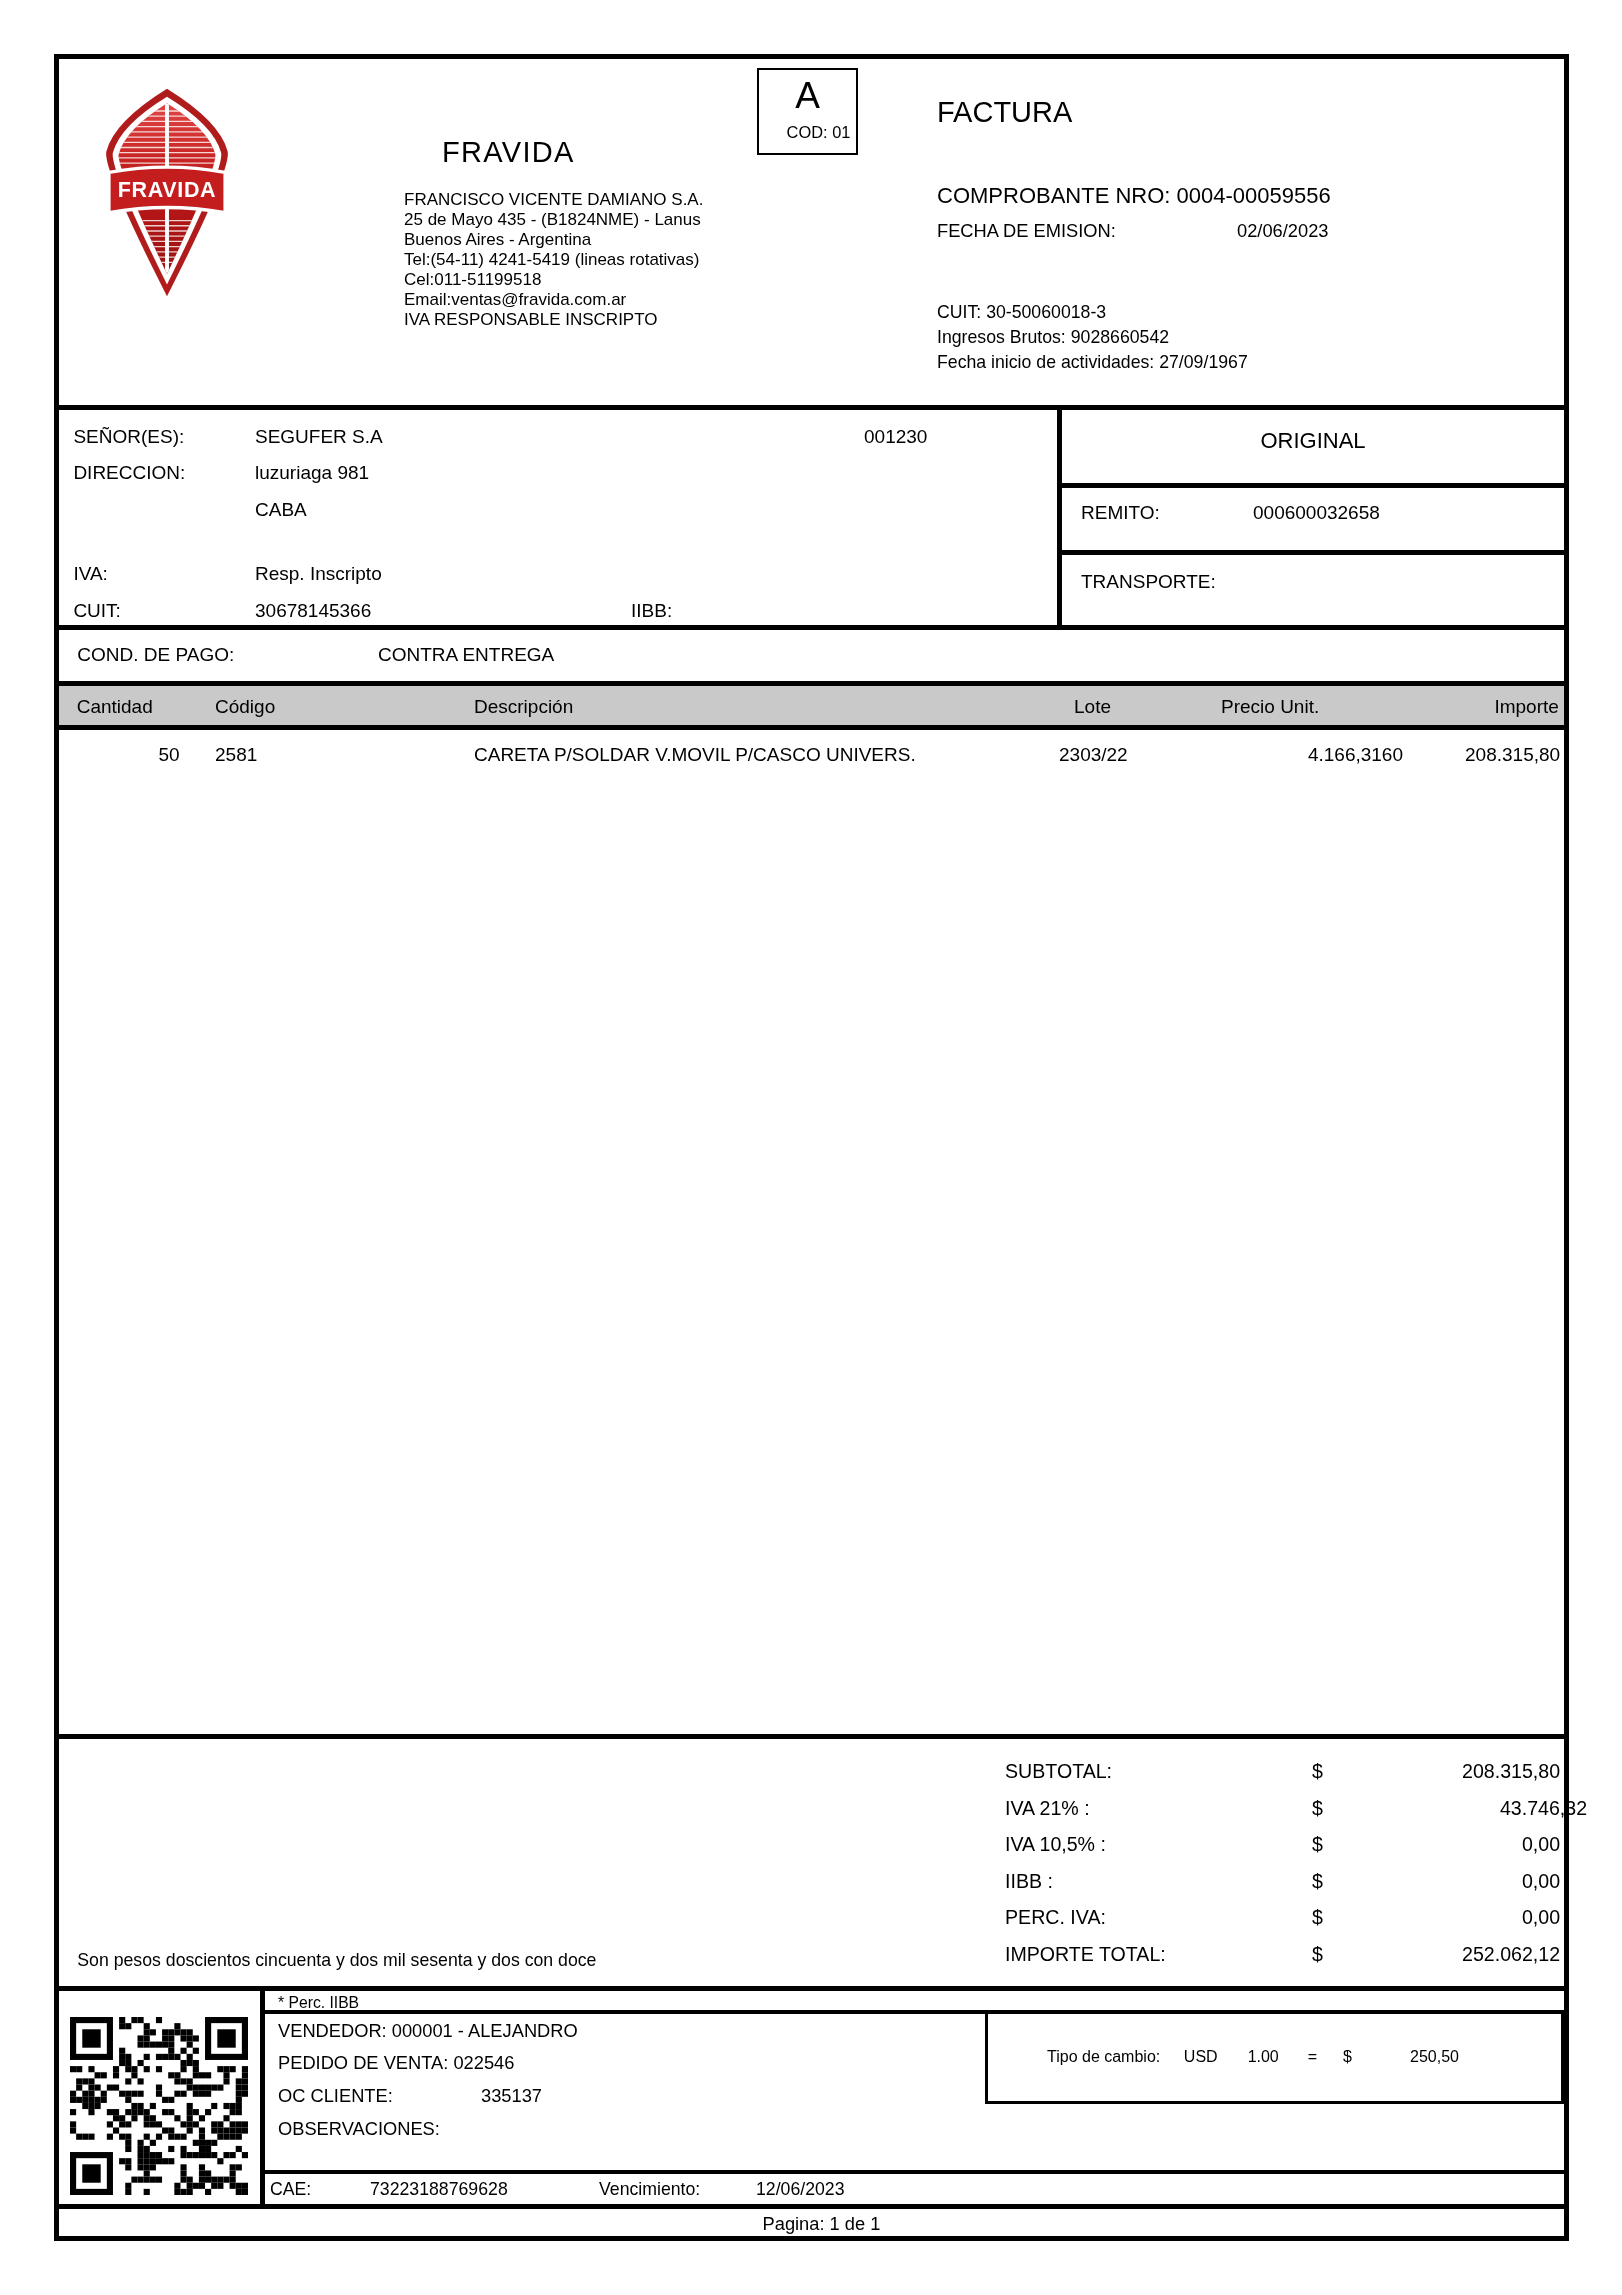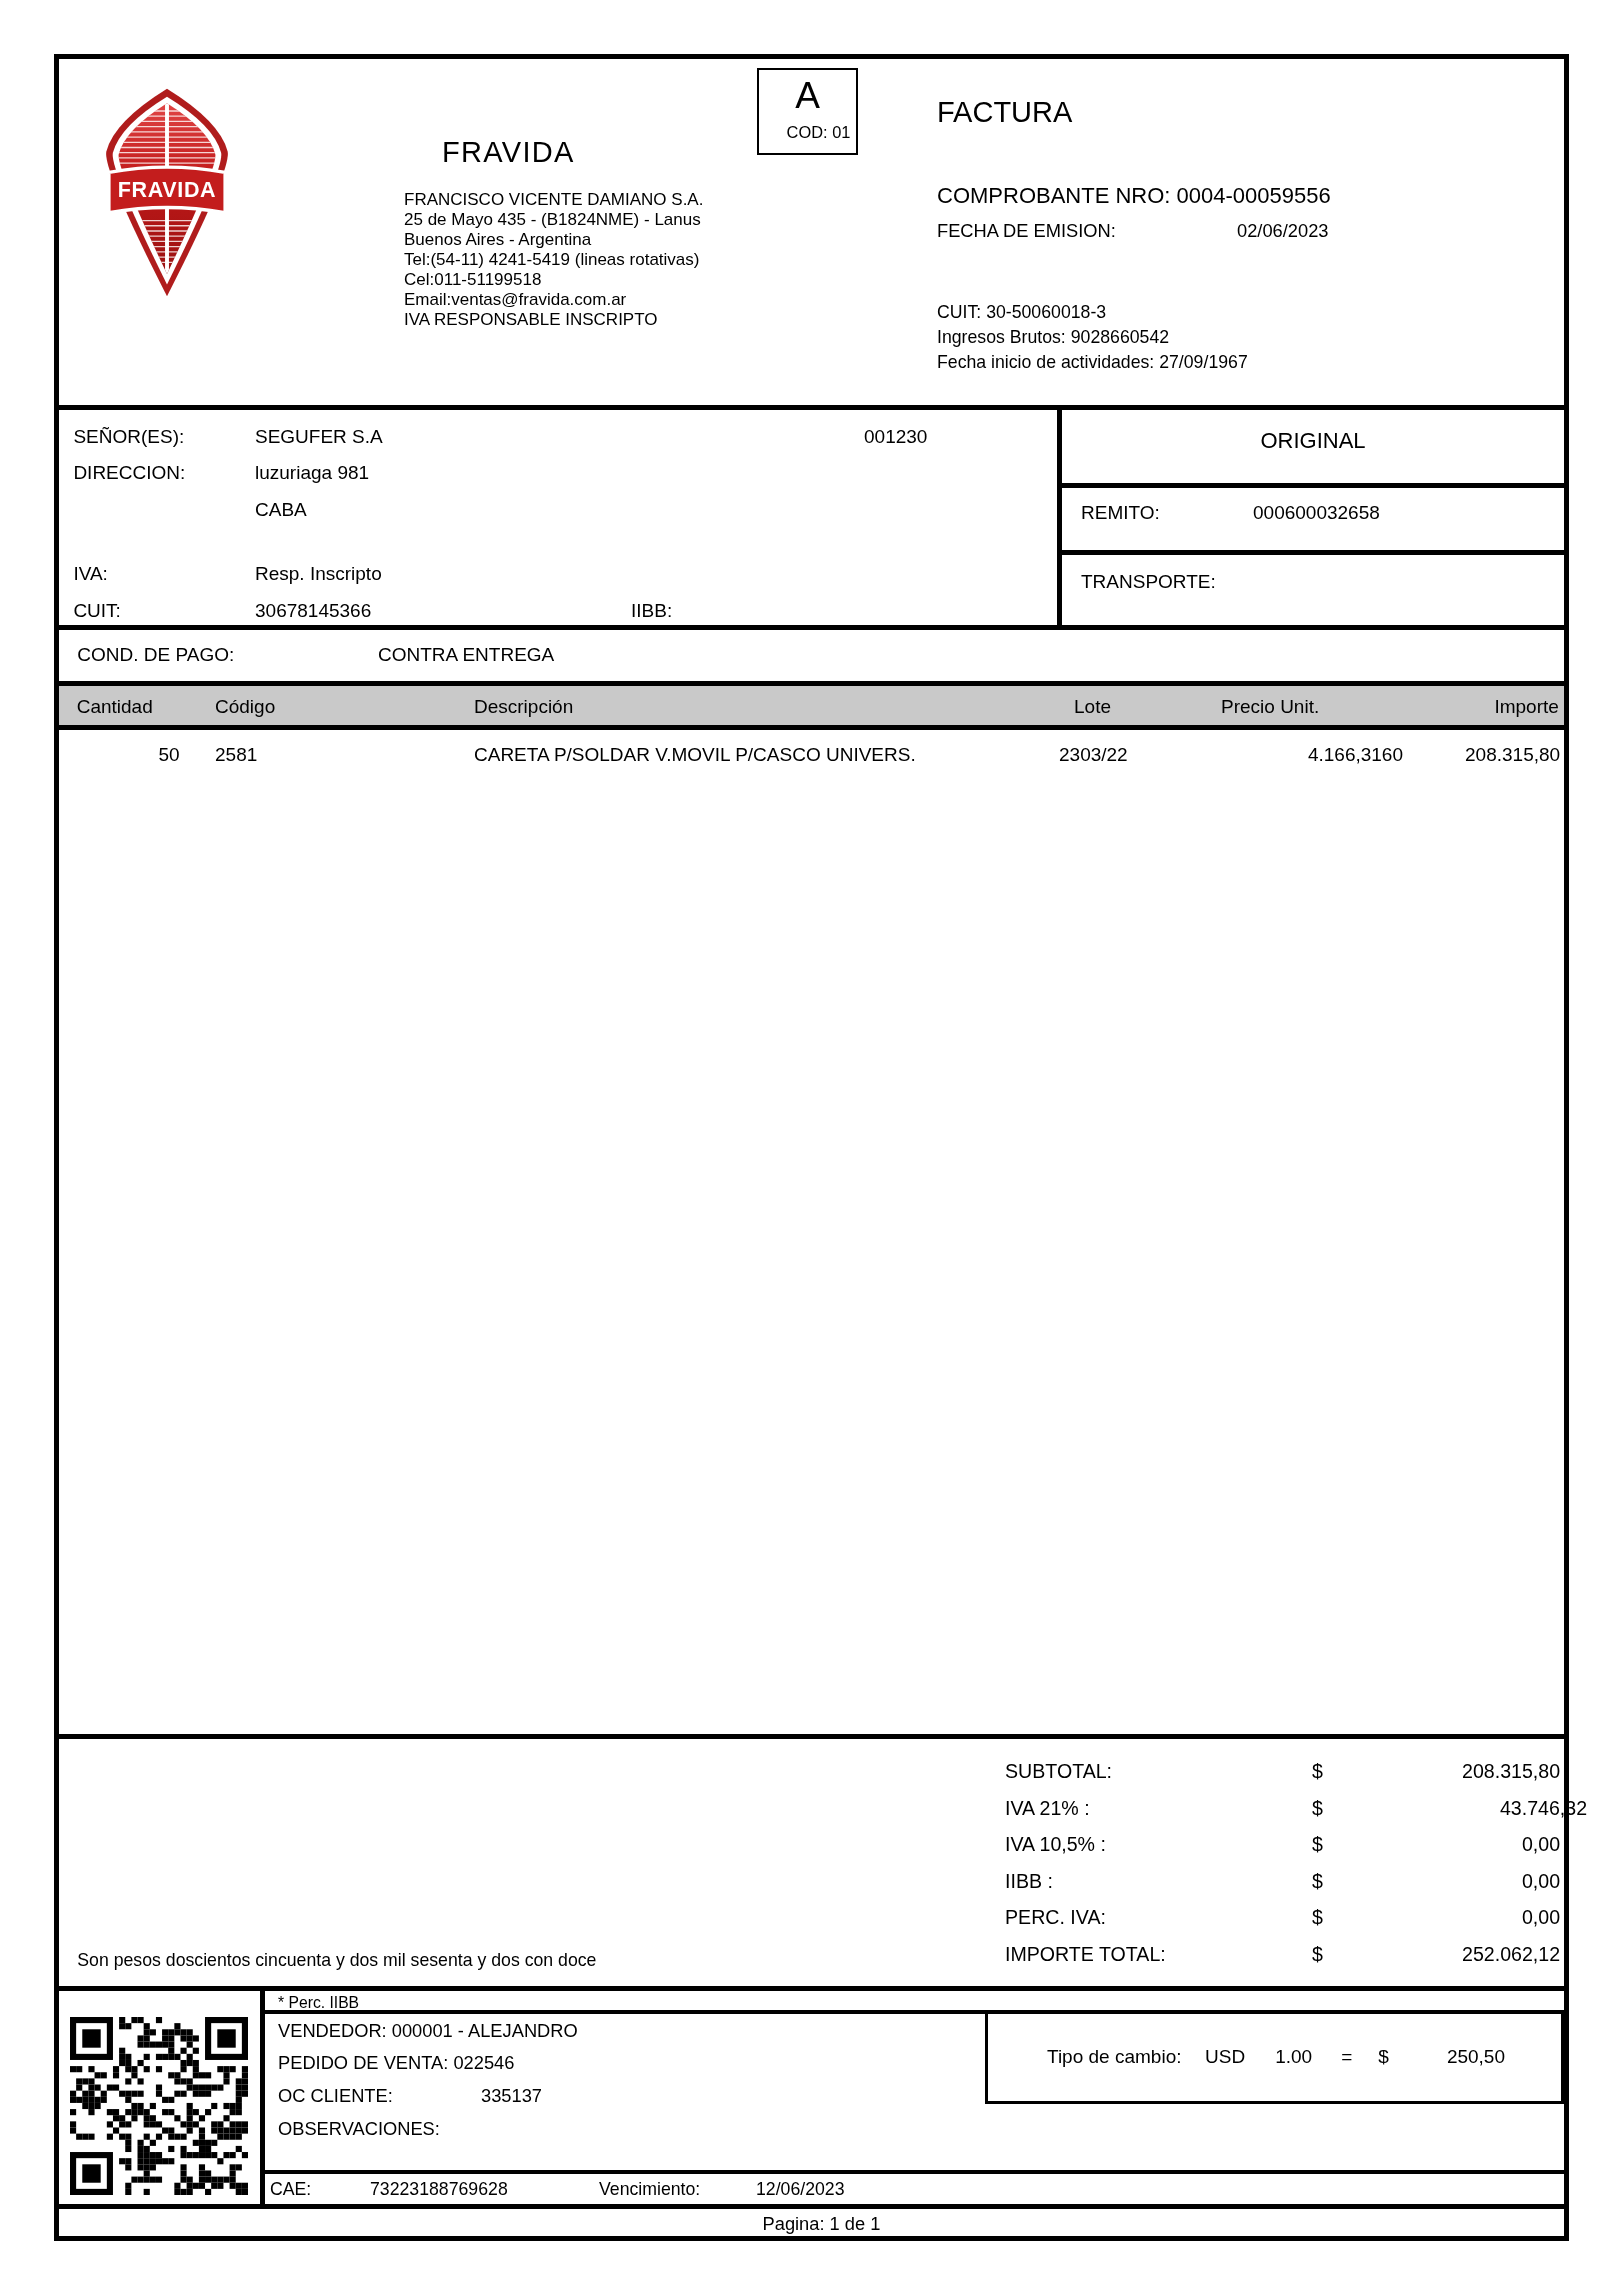--- a/index.html
+++ b/index.html
@@ -48,21 +48,21 @@
   .totrow .lbl{position:absolute;left:946px;font-size:19.6px;white-space:nowrap;}
   .totrow .cur{position:absolute;left:1253px;font-size:19.6px;}
   .totrow .val{position:absolute;right:3.9px;font-size:19.6px;white-space:nowrap;}
 
   
   #sec-bottom{top:1932px;height:218px;}
   .hline{position:absolute;height:3.9px;background:#000;}
   .tipo-box{
     position:absolute;left:926px;top:19px;right:0;height:94px;
     border:3.9px solid #000;box-sizing:border-box;
-    display:flex;align-items:center;font-size:19px;
+    display:flex;align-items:center;font-size:16px;
   }
   .tipo-box span{white-space:nowrap;}
 
   
   #sec-pagina{top:2150px;height:27px;border-bottom:none;text-align:center;}
 </style>
 </head>
 <body>
 
 <div class="frame">

